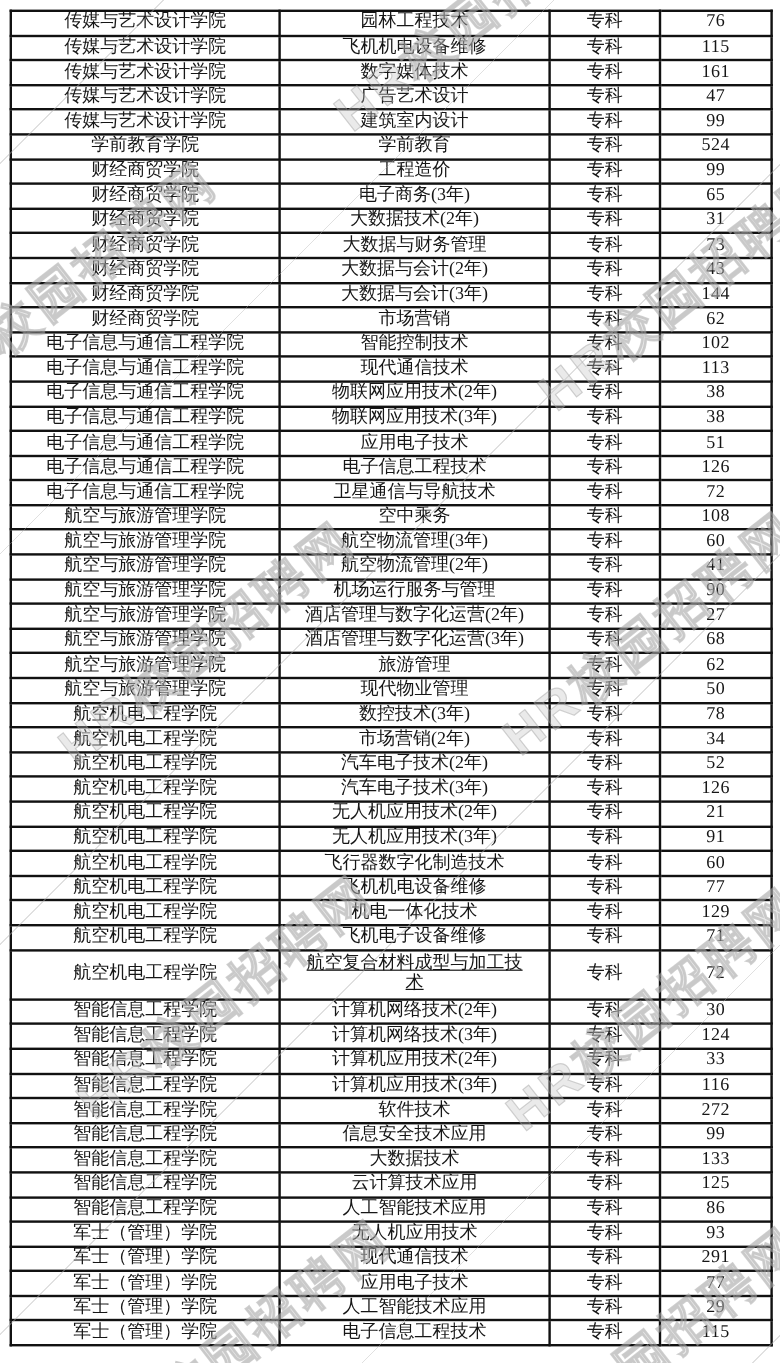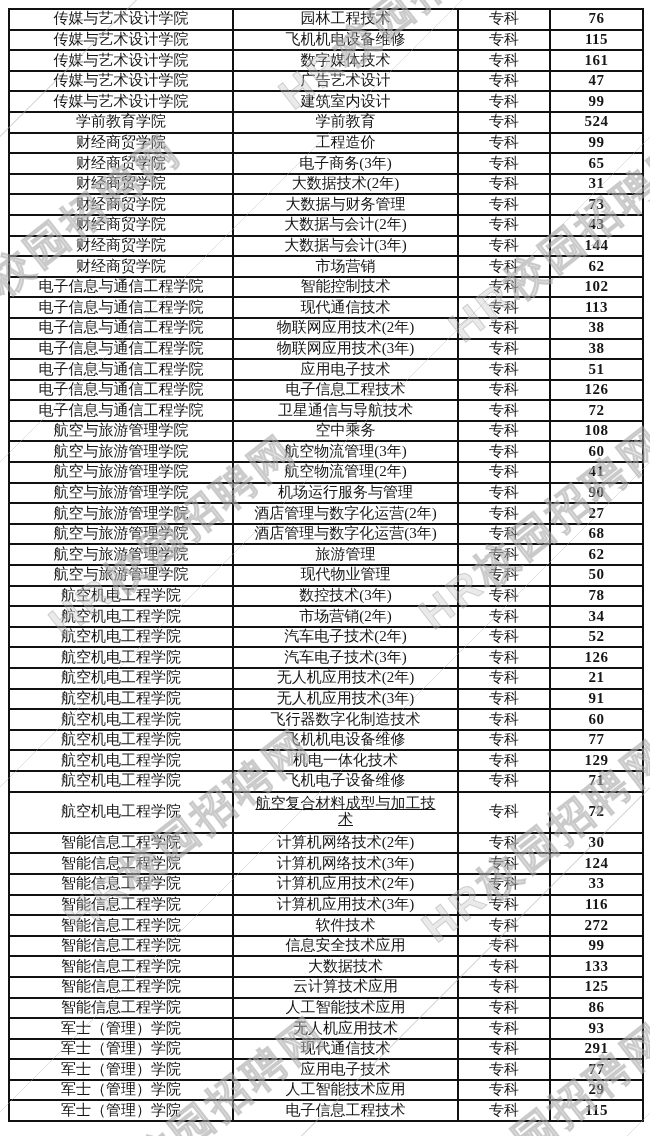--- a/index.html
+++ b/index.html
@@ -25,21 +25,21 @@
     border: 2px solid #111111;
     text-align: center;
     vertical-align: middle;
     font-size: 15px;
     line-height: 1.05;
     padding: 0 2px;
     overflow: hidden;
   }
   table.admission tr { height: 20.6px; margin-top: 16px; }
   table.admission tr.tall { height: 41.2px; }
-  td.col-count { font-size: 16px; letter-spacing: 0.5px; font-weight: bold; }
+  td.col-count { font-size: 16px; letter-spacing: 0.5px; }
   .major-text { display: inline-block; }
   tr.tall .major-text { max-width: 188px; text-decoration: underline; }
 
   
   .watermark-layer {
     position: absolute;
     inset: 0;
     z-index: 5;
     pointer-events: none;
     opacity: 0.85;

